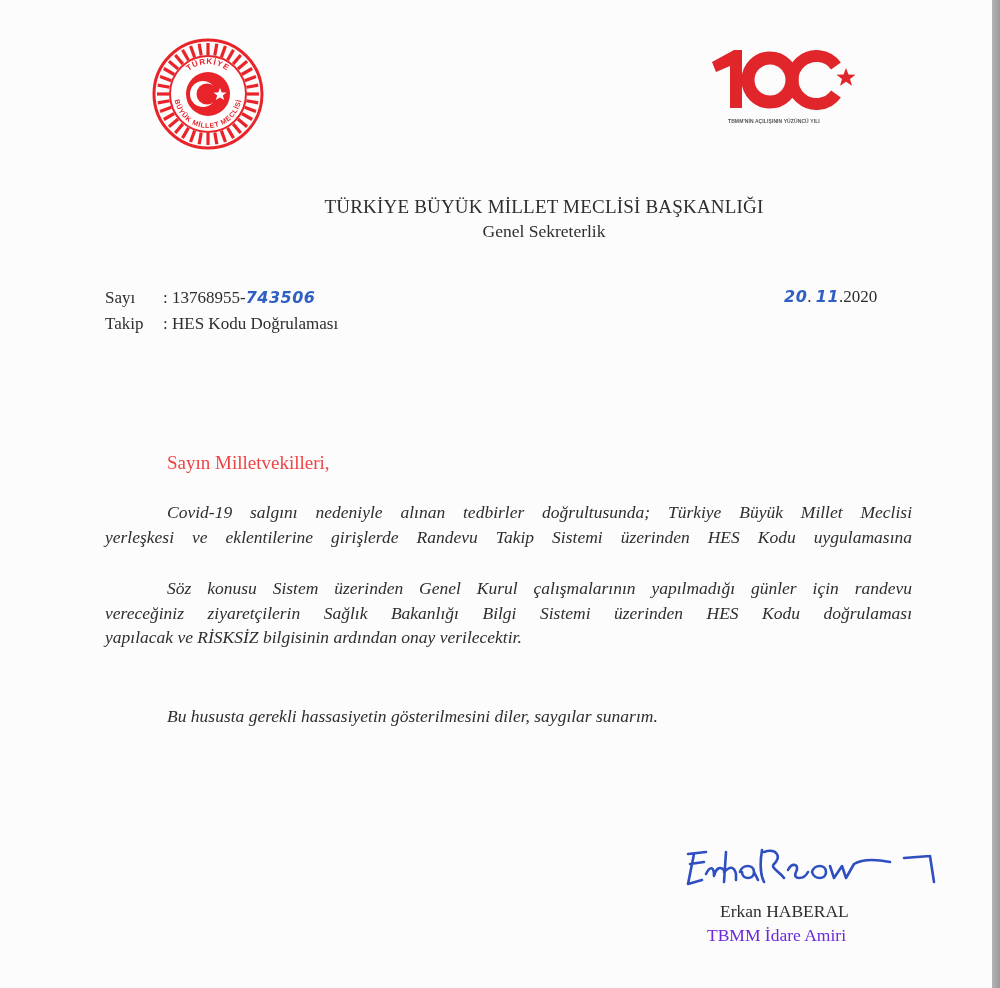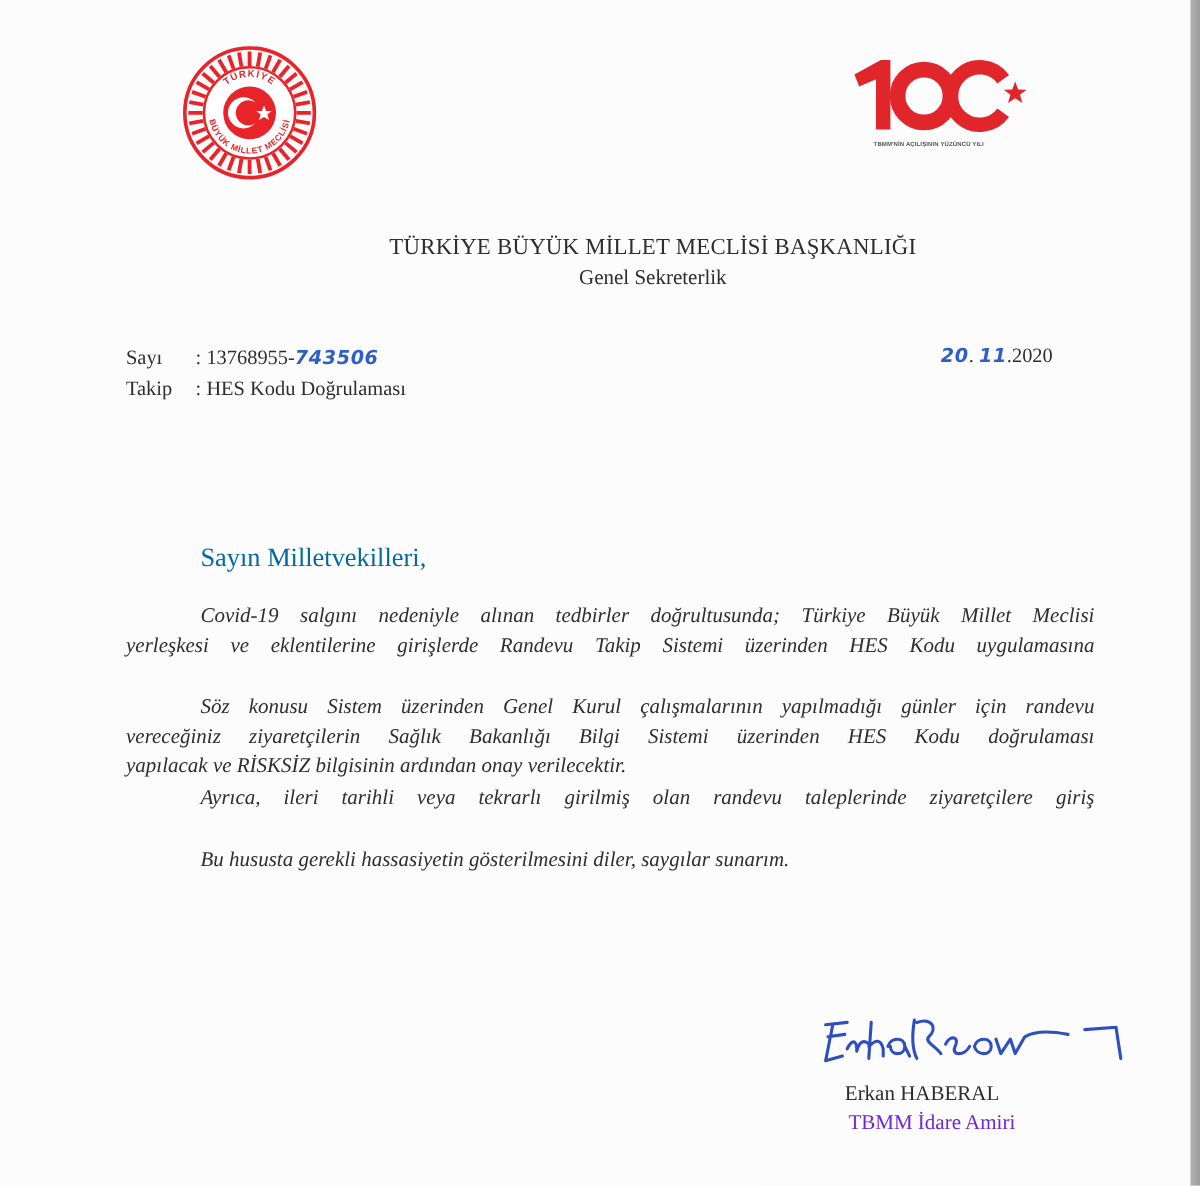--- a/index.html
+++ b/index.html
@@ -97,22 +97,22 @@
     left: 784px;
     top: 287px;
     font-size: 17px;
     color: #2e2e2e;
     white-space: nowrap;
   }
   .salutation {
     position: absolute;
     left: 167px;
     top: 452px;
-    font-size: 22px;
-    color: #0369a1;
+    font-size: 19px;
+    color: #ef4444;
     font-family: Liberation Serif, serif;
   }
   .body {
     position: absolute;
     left: 105px;
     width: 807px;
     font-size: 17.5px;
     line-height: 24.5px;
     color: #2e2e2e;
     text-align: justify;
@@ -133,21 +133,21 @@
   }
   .sig-scribble {
     position: absolute;
     left: 684px;
     top: 842px;
     width: 260px;
     height: 50px;
   }
   .sig-name {
     position: absolute;
-    left: 704px;
+    left: 720px;
     top: 901px;
     font-size: 17.5px;
     color: #2e2e2e;
     white-space: nowrap;
   }
   .sig-title {
     position: absolute;
     left: 707px;
     top: 925px;
     font-size: 17.5px;
@@ -253,21 +253,20 @@
     <span class="para-line">yerleşkesi ve eklentilerine girişlerde Randevu Takip Sistemi üzerinden HES Kodu uygulamasına</span>
   </div>
 
   <div class="body" style="top:576px;">
     <span class="para-line first">Söz konusu Sistem üzerinden Genel Kurul çalışmalarının yapılmadığı günler için randevu</span>
     <span class="para-line">vereceğiniz ziyaretçilerin Sağlık Bakanlığı Bilgi Sistemi üzerinden HES Kodu doğrulaması</span>
     <span class="para-line last">yapılacak ve RİSKSİZ bilgisinin ardından onay verilecektir.</span>
   </div>
 
   <div class="body" style="top:652px;">
-    <span class="para-line first">Ayrıca, ileri tarihli veya tekrarlı girilmiş olan randevu taleplerinde ziyaretçilere giriş</span>
   </div>
 
   <div class="body" style="top:704px;">
     <span class="para-line first last">Bu hususta gerekli hassasiyetin gösterilmesini diler, saygılar sunarım.</span>
   </div>
 
   <svg class="sig-scribble" viewBox="0 0 260 50">
     <g fill="none" stroke="#2f4fc0" stroke-width="2.6" stroke-linecap="round" stroke-linejoin="round">
       <path d="M4 12 L22 10 M6 22 L20 20 M10 12 L4 42 L18 38"></path>
       <path d="M22 32 C 26 24, 30 24, 30 34 C 32 26, 36 24, 40 28"></path>

